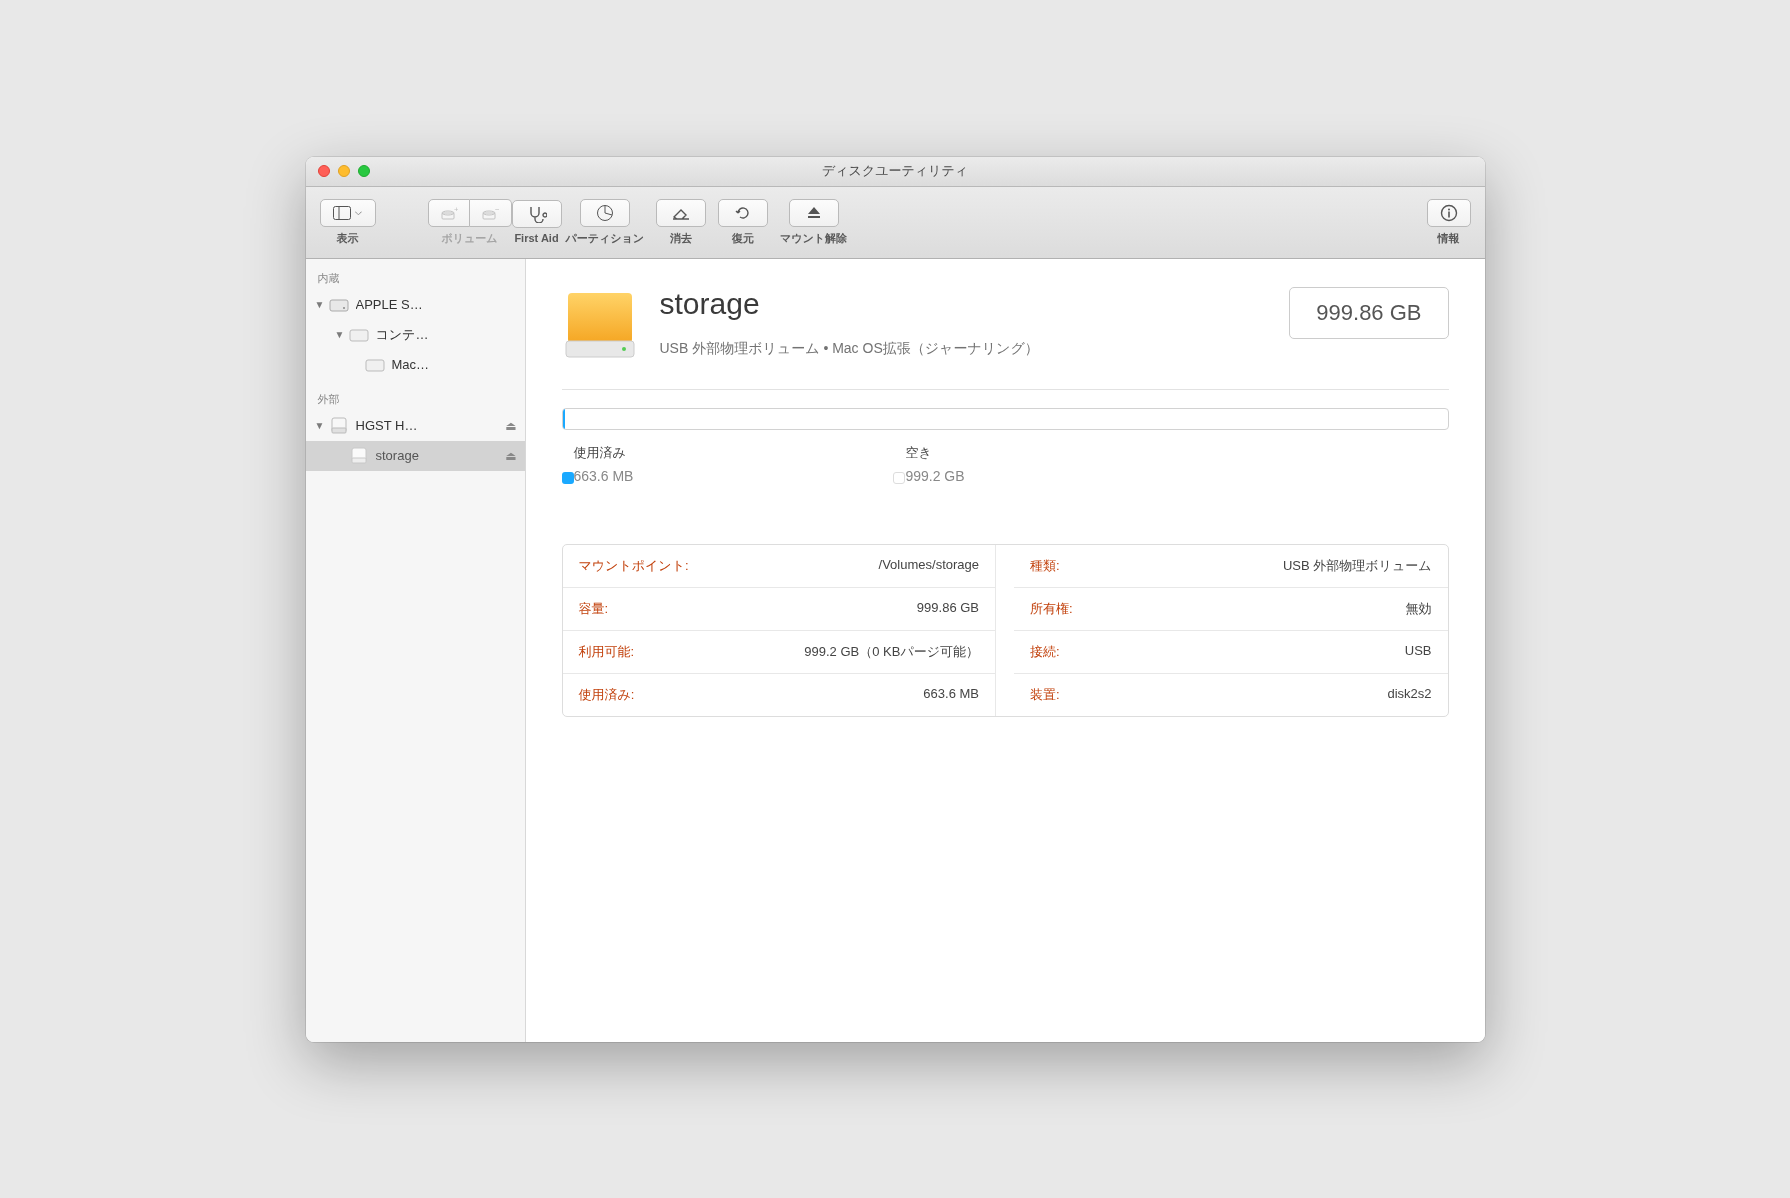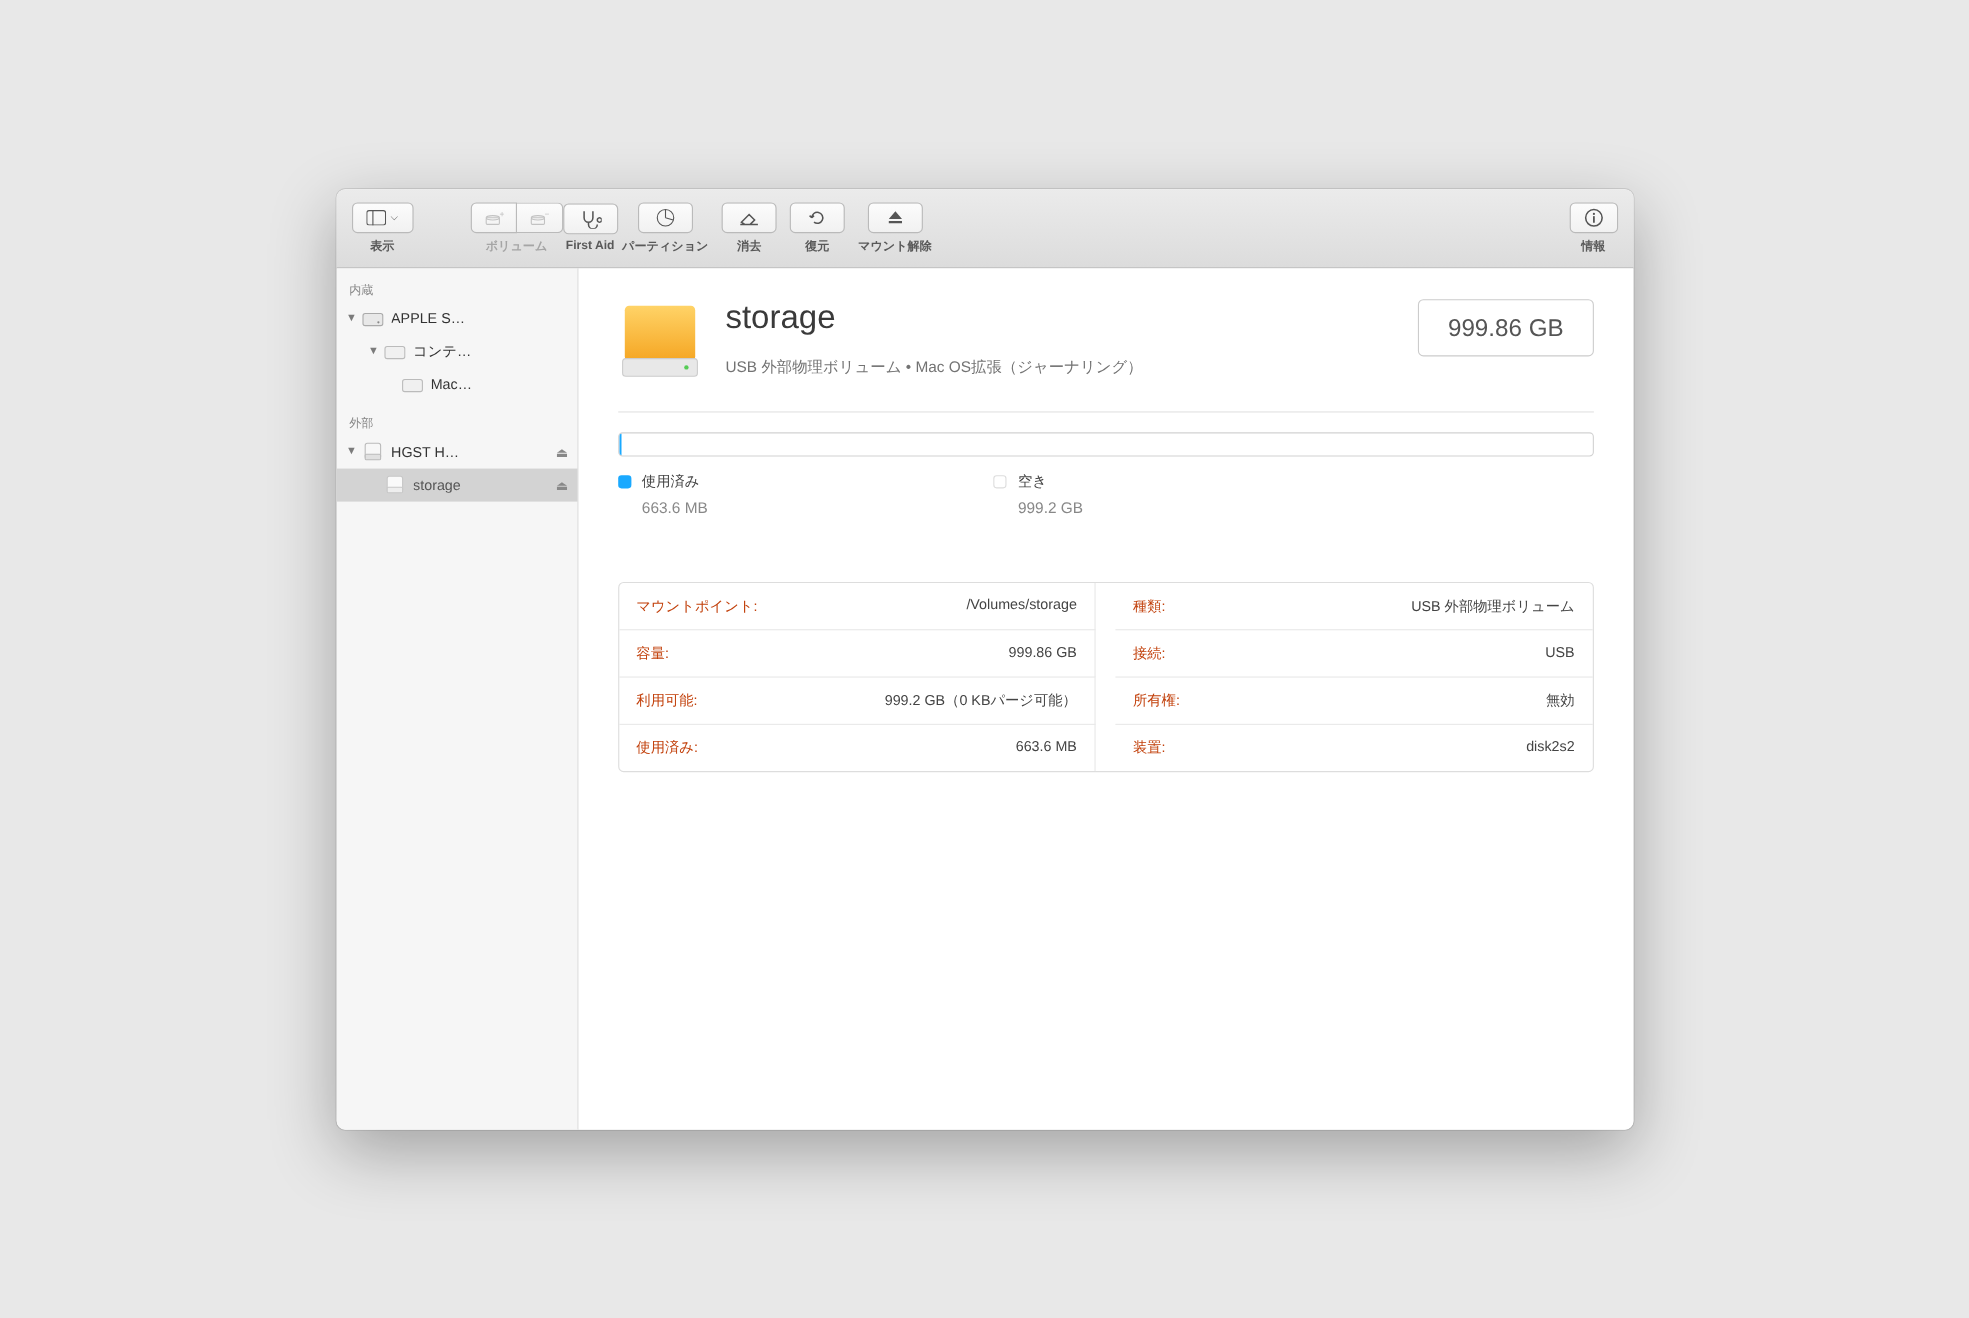--- a/index.html
+++ b/index.html
@@ -32,36 +32,44 @@
 .header { display:flex; align-items:flex-start; }
 .vol-icon { width:76px; height:76px; margin-right:22px; }
 .vol-info { flex:1; }
 .vol-name { font-size:30px; font-weight:500; color:#3a3a3a; }
 .vol-sub { font-size:14px; color:#737373; margin-top:19px; }
 .cap-badge { border:1px solid #ccc; border-radius:5px; padding:12px 26px; font-size:22px; color:#555; }
 hr.sep { border:none; border-top:1px solid #e2e2e2; margin:26px 0 18px; }
 .usage-bar { height:22px; border:1px solid #d2d2d2; border-radius:4px; background:#fff; overflow:hidden; margin-bottom:14px; }
 .usage-used { height:100%; width:.3%; background:#1aa9ff; }
 .legend { display:flex; gap:260px; }
-.lg-item { display:flex; align-items:flex-start; gap:10px; }
+.lg-item { display:flex; align-items:flex-end; gap:0; }
 .lg-dot { width:12px; height:12px; border-radius:3px; margin-top:3px; }
 .lg-label { font-size:13px; color:#444; font-weight:500; }
 .lg-val { font-size:14px; color:#888; margin-top:6px; }
 .details { display:flex; gap:18px; margin-top:60px; border:1px solid #ddd; border-radius:5px; padding:0; }
 .details-col { flex:1; }
 .d-row { display:flex; justify-content:space-between; padding:12px 16px; font-size:13px; border-bottom:1px solid #e8e8e8; }
 .d-row:last-child{border-bottom:none}
 .d-key{color:#c2410c}.d-val{color:#444;text-align:right}
 .details-col:first-child .d-row{border-right:1px solid #e8e8e8}
 svg{display:block}
 </style>
 </head>
 <body>
 
 <div class="window">
+  <div class="titlebar">
+    <div class="traffic">
+      <div class="tl tl-r"></div>
+      <div class="tl tl-y"></div>
+      <div class="tl tl-g"></div>
+    </div>
+    <div class="title">ディスクユーティリティ</div>
+  </div>
 
   <div class="toolbar">
     <div class="tb-group">
       <div class="tb-btn" style="width:56px">
         <svg width="18" height="14">
             <rect x=".5" y=".5" width="17" height="13" rx="2" fill="none" stroke="#555"></rect>
             <line x1="6" y1="0" x2="6" y2="14" stroke="#555"></line>
           </svg>
         <span style="margin-left:4px;font-size:9px;color:#666">⌵</span>
       </div>
@@ -271,28 +279,28 @@
               <span class="d-key">使用済み:</span>
               <span class="d-val">663.6 MB</span>
             </div>
         </div>
         <div class="details-col">
           <div class="d-row">
               <span class="d-key">種類:</span>
               <span class="d-val">USB 外部物理ボリューム</span>
             </div>
           <div class="d-row">
+              <span class="d-key">所有権:</span>
+              <span class="d-val">無効</span>
+            </div>
+          <div class="d-row">
               <span class="d-key">接続:</span>
               <span class="d-val">USB</span>
             </div>
           <div class="d-row">
-              <span class="d-key">所有権:</span>
-              <span class="d-val">無効</span>
-            </div>
-          <div class="d-row">
               <span class="d-key">装置:</span>
               <span class="d-val">disk2s2</span>
             </div>
         </div>
       </div>
     </div>
   </div>
 </div>
 
 </body></html>

